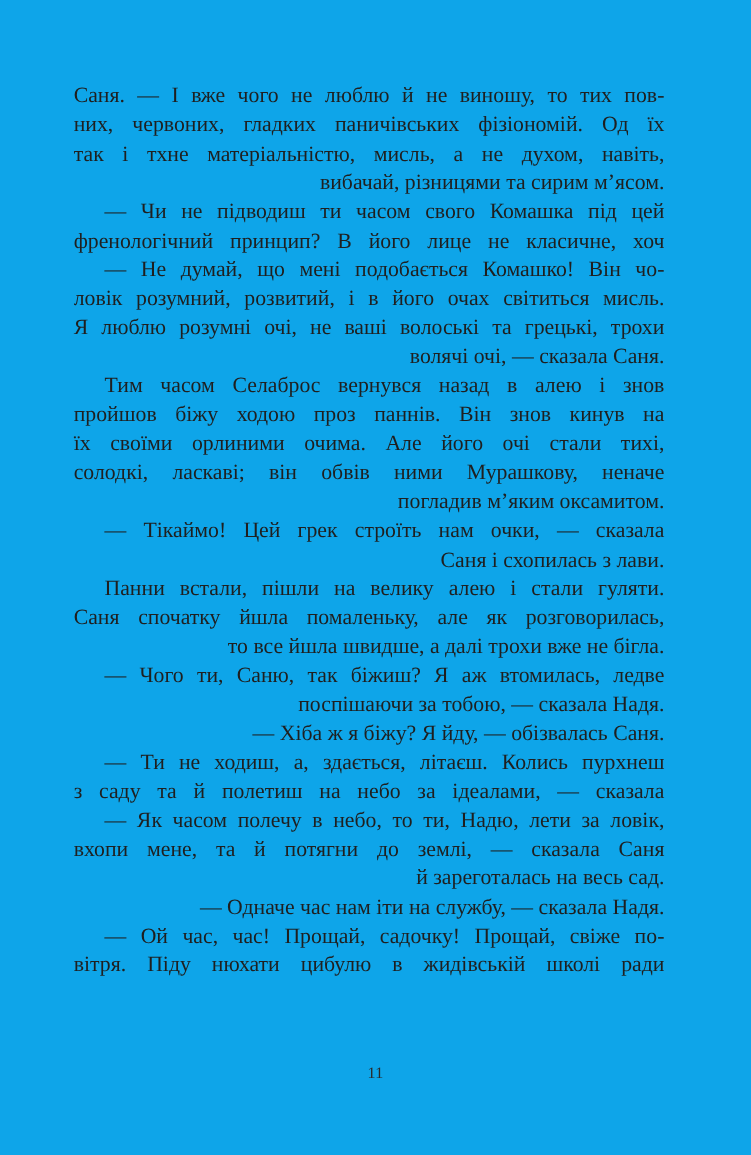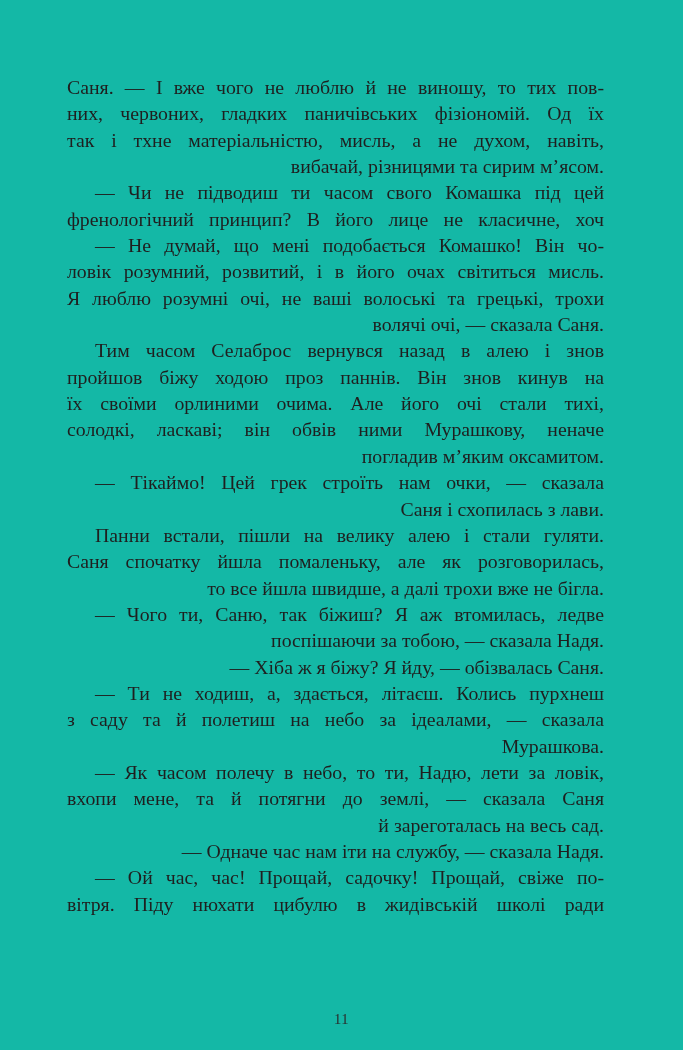--- a/index.html
+++ b/index.html
@@ -9,21 +9,21 @@
   body {
     width: 683px;
     height: 1050px;
     background: #ffffff;
     position: relative;
     overflow: hidden;
   }
   .page {
     position: absolute;
     inset: 0;
-    background: #14b8a6;
+    background: #0ea5e9;
   }
   .text-block {
     position: absolute;
     left: 67px;
     top: 74px;
     width: 537px;
     font-family: "Liberation Serif", "DejaVu Serif", serif;
     font-size: 19.8px;
     line-height: 26.35px;
     color: #1f1f1f;
@@ -44,21 +44,20 @@
   .page-number {
     position: absolute;
     top: 968px;
     left: 0;
     width: 683px;
     text-align: center;
     font-family: "Liberation Serif", "DejaVu Serif", serif;
     font-size: 14.5px;
     letter-spacing: 0.5px;
     color: #2a2a2a;
-    margin-top: 43px;
   }
 </style>
 </head>
 <body>
 
 <div class="page">
   <main class="text-block">
       <div class="line just">Саня. — І вже чого не люблю й не виношу, то тих пов-</div>
       <div class="line just">них, червоних, гладких паничівських фізіономій. Од їх</div>
       <div class="line just">так і тхне матеріальністю, мисль, а не духом, навіть,</div>
@@ -77,21 +76,20 @@
       <div class="line just indent">— Тікаймо! Цей грек строїть нам очки, — сказала</div>
       <div class="line">Саня і схопилась з лави.</div>
       <div class="line just indent">Панни встали, пішли на велику алею і стали гуляти.</div>
       <div class="line just">Саня спочатку йшла помаленьку, але як розговорилась,</div>
       <div class="line">то все йшла швидше, а далі трохи вже не бігла.</div>
       <div class="line just indent">— Чого ти, Саню, так біжиш? Я аж втомилась, ледве</div>
       <div class="line">поспішаючи за тобою, — сказала Надя.</div>
       <div class="line indent">— Хіба ж я біжу? Я йду, — обізвалась Саня.</div>
       <div class="line just indent">— Ти не ходиш, а, здається, літаєш. Колись пурхнеш</div>
       <div class="line just">з саду та й полетиш на небо за ідеалами, — сказала</div>
-      <div class="line">Мурашкова.</div>
       <div class="line just indent">— Як часом полечу в небо, то ти, Надю, лети за ловік,</div>
       <div class="line just">вхопи мене, та й потягни до землі, — сказала Саня</div>
       <div class="line">й зареготалась на весь сад.</div>
       <div class="line indent">— Одначе час нам іти на службу, — сказала Надя.</div>
       <div class="line just indent">— Ой час, час! Прощай, садочку! Прощай, свіже по-</div>
       <div class="line just">вітря. Піду нюхати цибулю в жидівській школі ради</div>
     </main>
   <footer class="page-number">11</footer>
 </div>
 

